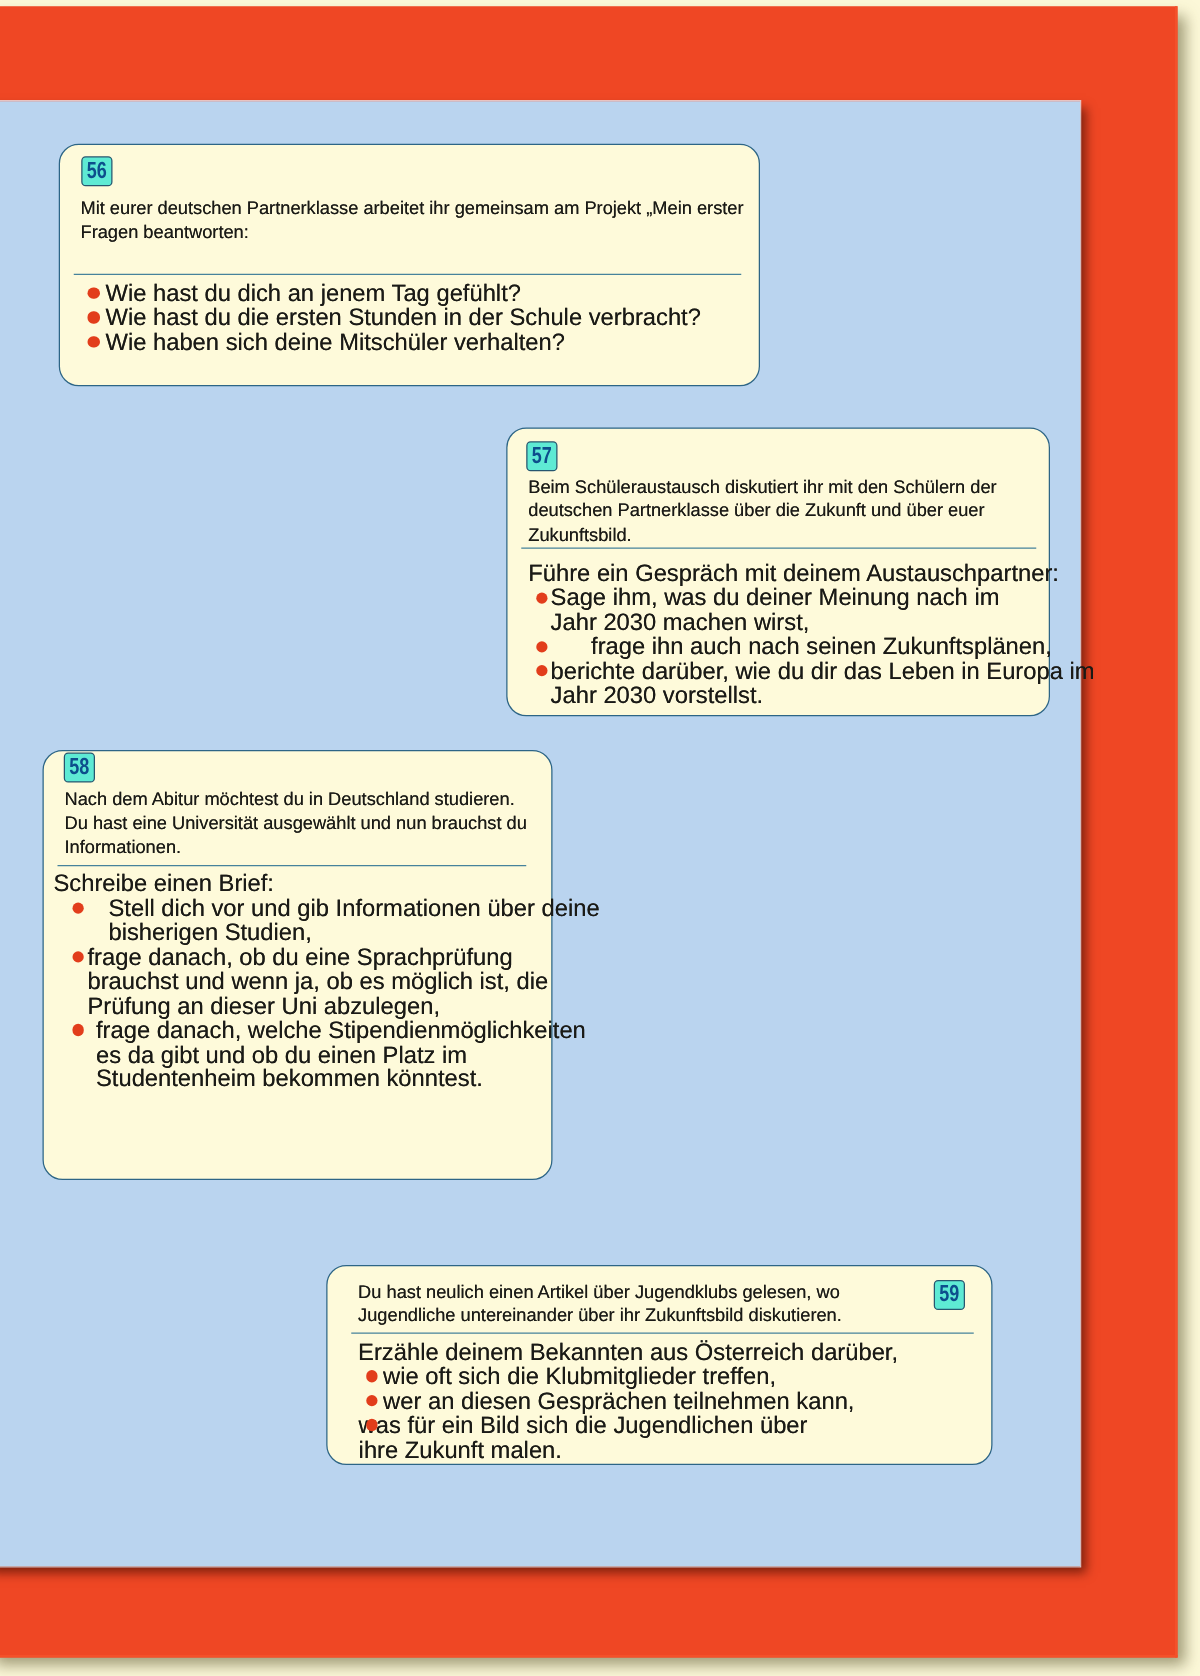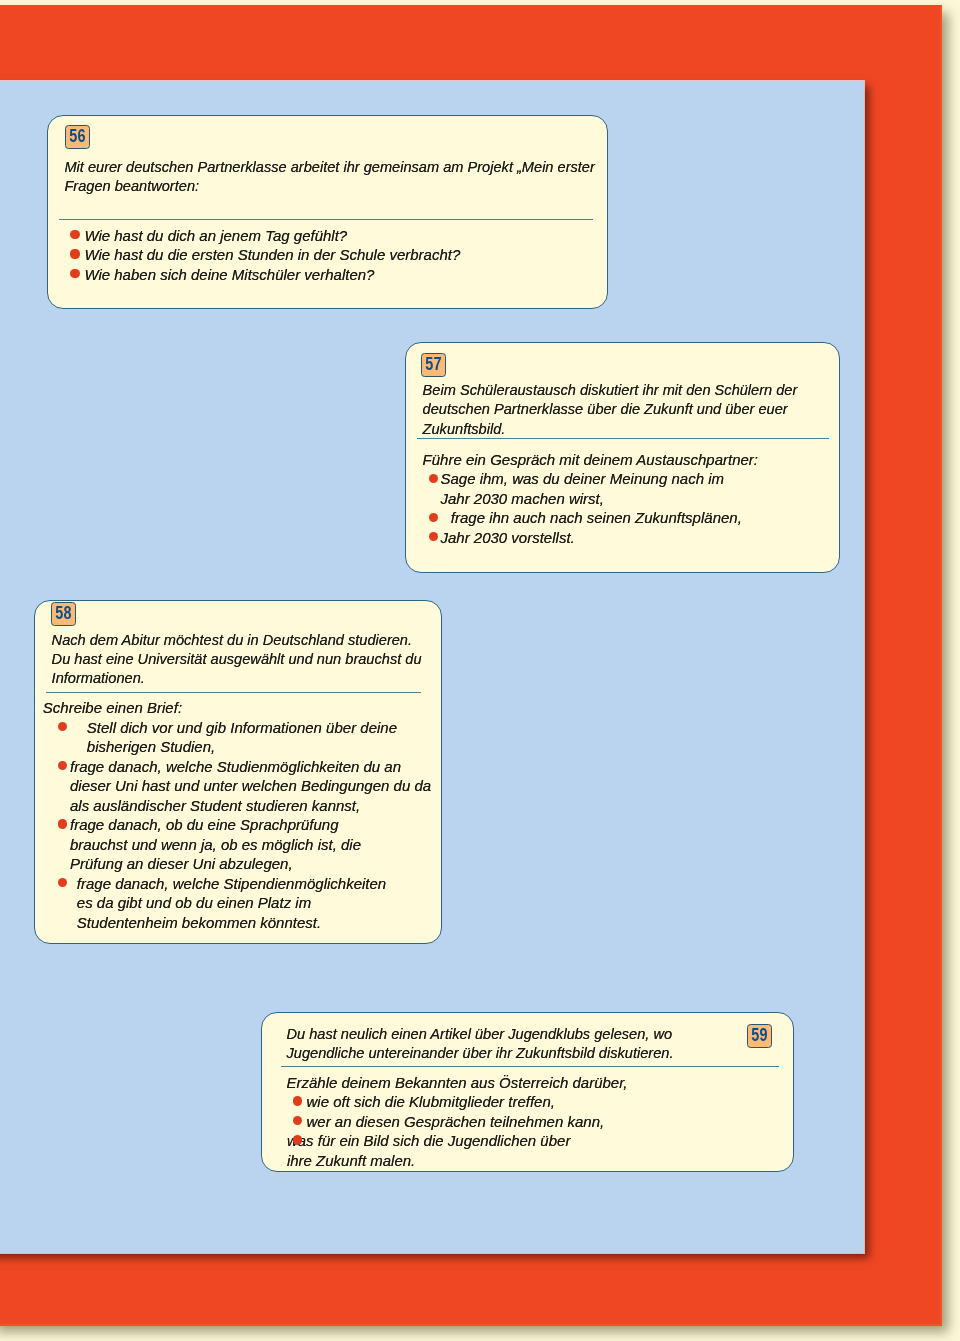--- a/index.html
+++ b/index.html
@@ -10,29 +10,29 @@
   .outer-bg{position:absolute;left:0;top:0;width:960px;height:1341px;background:#fcf8d8;}
   .red-frame{position:absolute;left:-12px;top:5px;width:954px;height:1321px;
              background:#ef4724;box-shadow:7px 7px 11px -1px rgba(85,80,40,.55);
              border-right:2px solid #f4502a;border-bottom:2px solid #f4502a;box-sizing:border-box;}
   .blue-panel{position:absolute;left:-12px;top:81px;width:876px;height:1172px;
               background:#bad4ef;box-shadow:5px 5px 8px rgba(60,10,0,.62);
               outline:1px solid rgba(232,238,248,.75);outline-offset:0;}
   .card{position:absolute;background:#fefada;border:1.3px solid #2d6586;
         border-radius:16px;box-sizing:border-box;}
   .numbox{position:absolute;width:24.8px;height:24px;border:1.5px solid #27566f;
-          border-radius:3.5px;background:#fdba74;box-sizing:border-box;}
+          border-radius:3.5px;background:#5eead4;box-sizing:border-box;}
   .numbox>span{display:block;padding-top:1px;color:#0d4e8c;font-weight:bold;
           font-size:18.5px;line-height:1;font-family:"Liberation Sans",sans-serif;
           text-align:center;transform:scaleX(.78);transform-origin:center;}
-  .itxt{font-style:italic;color:#1a1a16;text-shadow:0 0 .38px rgba(26,26,22,.85);font-family:"Liberation Sans",sans-serif;white-space:nowrap;}
+  .itxt{color:#1a1a16;text-shadow:0 0 .38px rgba(26,26,22,.85);font-family:"Liberation Sans",sans-serif;white-space:nowrap;}
   .rule{position:absolute;height:0;border-top:1.25px solid #46829b;}
   .bullet{position:absolute;width:9.2px;height:9.2px;border-radius:50%;background:#e23d1b;top:4.4px;}
   .intro{font-size:14.6px;line-height:19.1px;}
-  .body{font-size:15px;line-height:19.5px;}
+  .body{font-size:19px;line-height:19.5px;}
 </style>
 </head>
 <body>
 
 <div class="page">
   <div class="outer-bg"></div>
   <div class="red-frame"></div>
   <div class="blue-panel"></div>
 <div id="cards">
   <div class="card" style="left: 47.4px; top: 114.6px; width: 560.5px; height: 194.3px;">
@@ -69,52 +69,47 @@
   <div>Zukunftsbild.</div>
         </div>
   <div class="rule" style="left: 11.3px; top: 95.4px; width: 412.3px;"></div>
   <div class="itxt body" style="position: absolute; left: 0px; top: 107px; width: 435.7px;">
   <div style="padding-left: 16.8px;">Führe ein Gespräch mit deinem Austauschpartner:</div>
   <div class="bullet-item" style="position: relative; padding-left: 34.7px;">
             <span class="bullet" style="left: 23.5px;"></span>
   <div>Sage ihm, was du deiner Meinung nach im</div>
   <div>Jahr 2030 machen wirst,</div>
           </div>
-  <div class="bullet-item" style="position: relative; padding-left: 45px;">
+  <div class="bullet-item" style="position: relative; padding-left: 45px; text-align: right;">
             <span class="bullet" style="left: 23.5px;"></span>
   <div>frage ihn auch nach seinen Zukunftsplänen,</div>
           </div>
   <div class="bullet-item" style="position: relative; padding-left: 34.7px;">
             <span class="bullet" style="left: 23.5px;"></span>
+  <div>berichte darüber, wie du dir das Leben in Europa im</div>
   <div>Jahr 2030 vorstellst.</div>
           </div>
         </div>
       </div>
   <div class="card" style="left: 33.8px; top: 599.5px; width: 408px; height: 344.2px;">
   <div class="numbox" style="left: 16.4px; top: 1px;">
           <span>58</span>
         </div>
   <div class="itxt intro" style="position: absolute; left: 16.8px; top: 30.5px;">
   <div>Nach dem Abitur möchtest du in Deutschland studieren.</div>
   <div>Du hast eine Universität ausgewählt und nun brauchst du</div>
   <div>Informationen.</div>
         </div>
   <div class="rule" style="left: 11px; top: 91.8px; width: 375.5px;"></div>
   <div class="itxt body" style="position: absolute; left: 0px; top: 97.5px; width: 408px;">
   <div style="padding-left: 8px;">Schreibe einen Brief:</div>
   <div class="bullet-item" style="position: relative; padding-left: 52px;">
             <span class="bullet" style="left: 23.3px;"></span>
   <div>Stell dich vor und gib Informationen über deine</div>
   <div>bisherigen Studien,</div>
-          </div>
-  <div class="bullet-item" style="position: relative; padding-left: 35.2px;">
-            <span class="bullet" style="left: 23.3px;"></span>
-  <div>frage danach, welche Studienmöglichkeiten du an</div>
-  <div>dieser Uni hast und unter welchen Bedingungen du da</div>
-  <div>als ausländischer Student studieren kannst,</div>
           </div>
   <div class="bullet-item" style="position: relative; padding-left: 35.2px;">
             <span class="bullet" style="left: 23.3px;"></span>
   <div>frage danach, ob du eine Sprachprüfung</div>
   <div>brauchst und wenn ja, ob es möglich ist, die</div>
   <div>Prüfung an dieser Uni abzulegen,</div>
           </div>
   <div class="bullet-item" style="position: relative; padding-left: 42px;">
             <span class="bullet" style="left: 23.3px;"></span>
   <div>frage danach, welche Stipendienmöglichkeiten</div>

